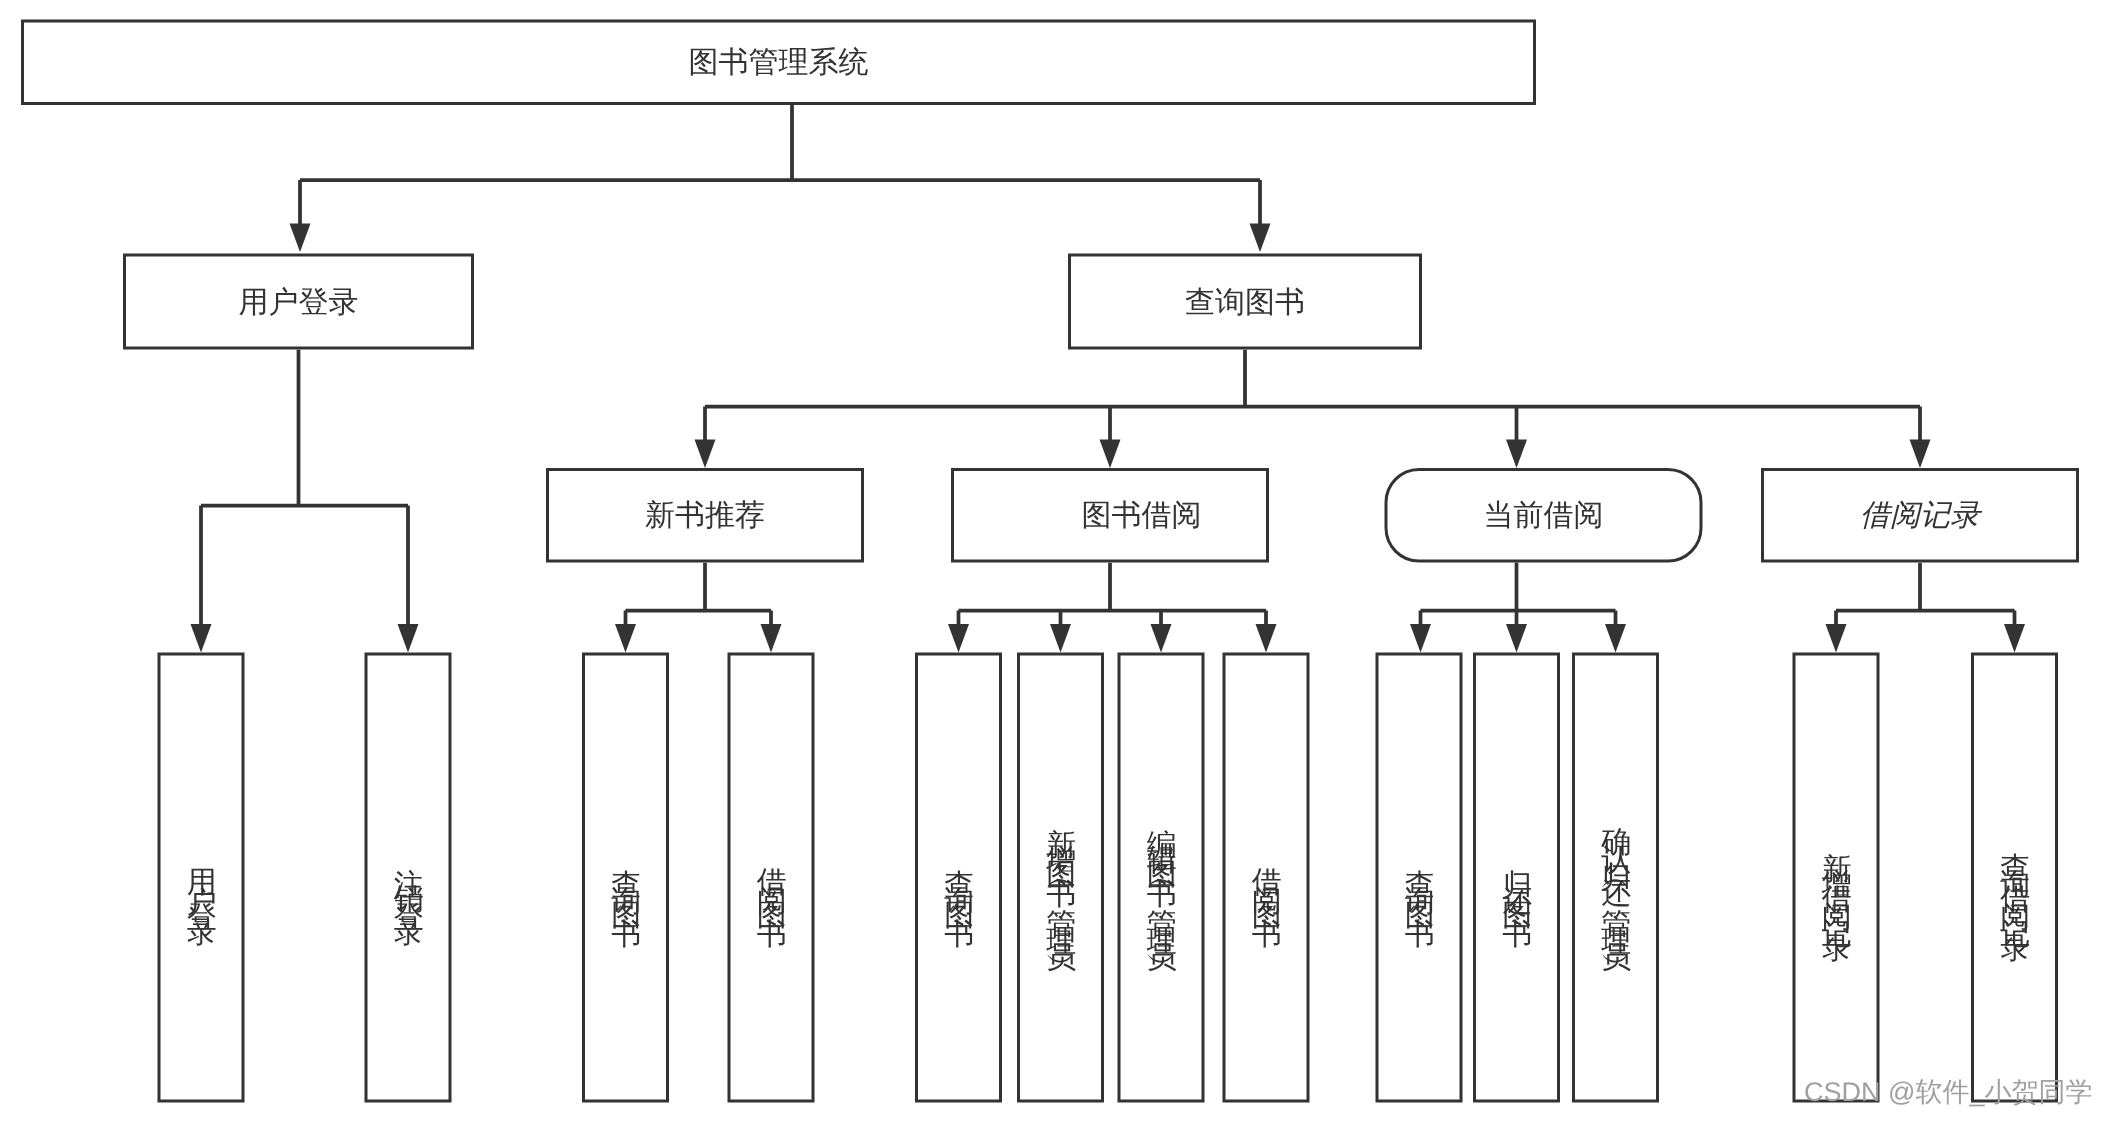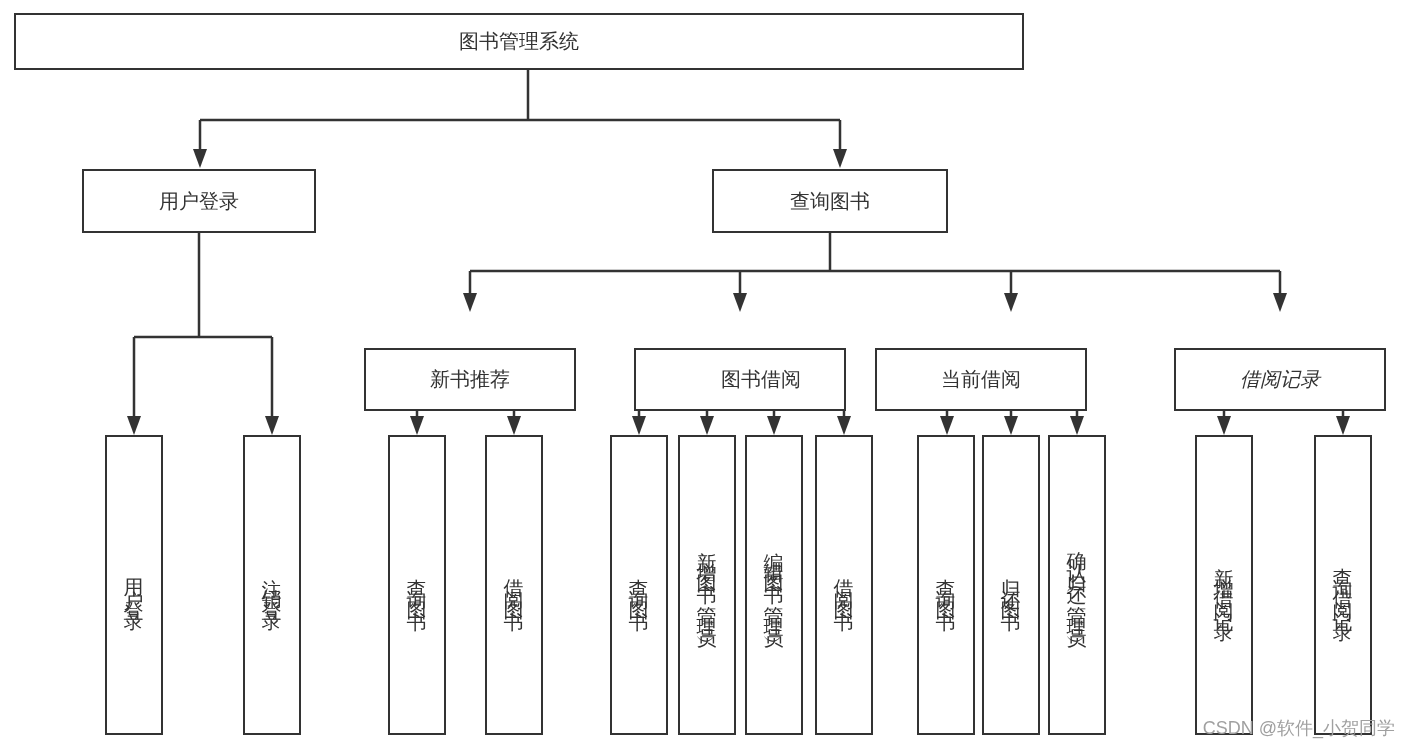--- a/index.html
+++ b/index.html
@@ -27,24 +27,24 @@
     color: #333333;
     display: flex;
     align-items: center;
     justify-content: center;
     font-size: 20px;
     z-index: 2;
   }
   .root  { left: 14px;  top: 13px;  width: 1010px; height: 57px; text-align: center; }
   .n-user { left: 82px;  top: 169px; width: 234px; height: 64px; }
   .n-book { left: 712px; top: 169px; width: 236px; height: 64px; }
-  .lvl2  { top: 312px; height: 63px; width: 212px; margin-top: 36px; }
+  .lvl2  { top: 312px; height: 63px; width: 212px; }
   .n-new     { left: 364px; }
   .n-borrow  { left: 634px; padding-left: 42px; }
-  .n-current { left: 875px; }
+  .n-current { left: 923px; border-radius: 23px; }
   .n-records { left: 1174px; font-style: italic; }
   .leaf { top: 435px; height: 300px; width: 58px; }
   .l1  { left: 105px; }
   .l2  { left: 243px; }
   .l3  { left: 388px; }
   .l4  { left: 485px; }
   .l5  { left: 610px; }
   .l6  { left: 678px; }
   .l7  { left: 745px; }
   .l8  { left: 815px; }

